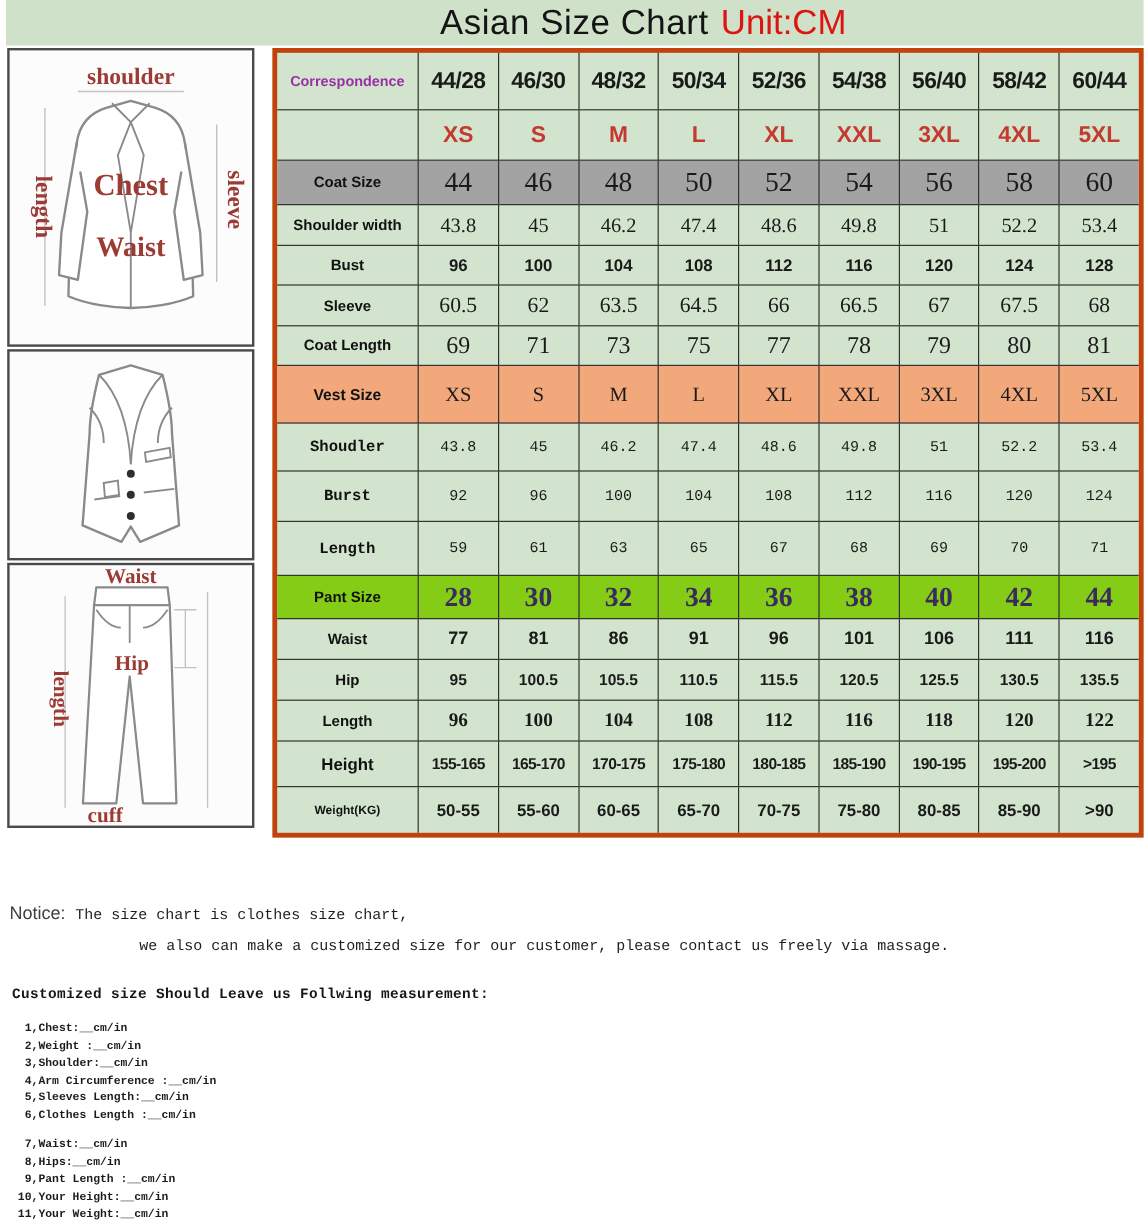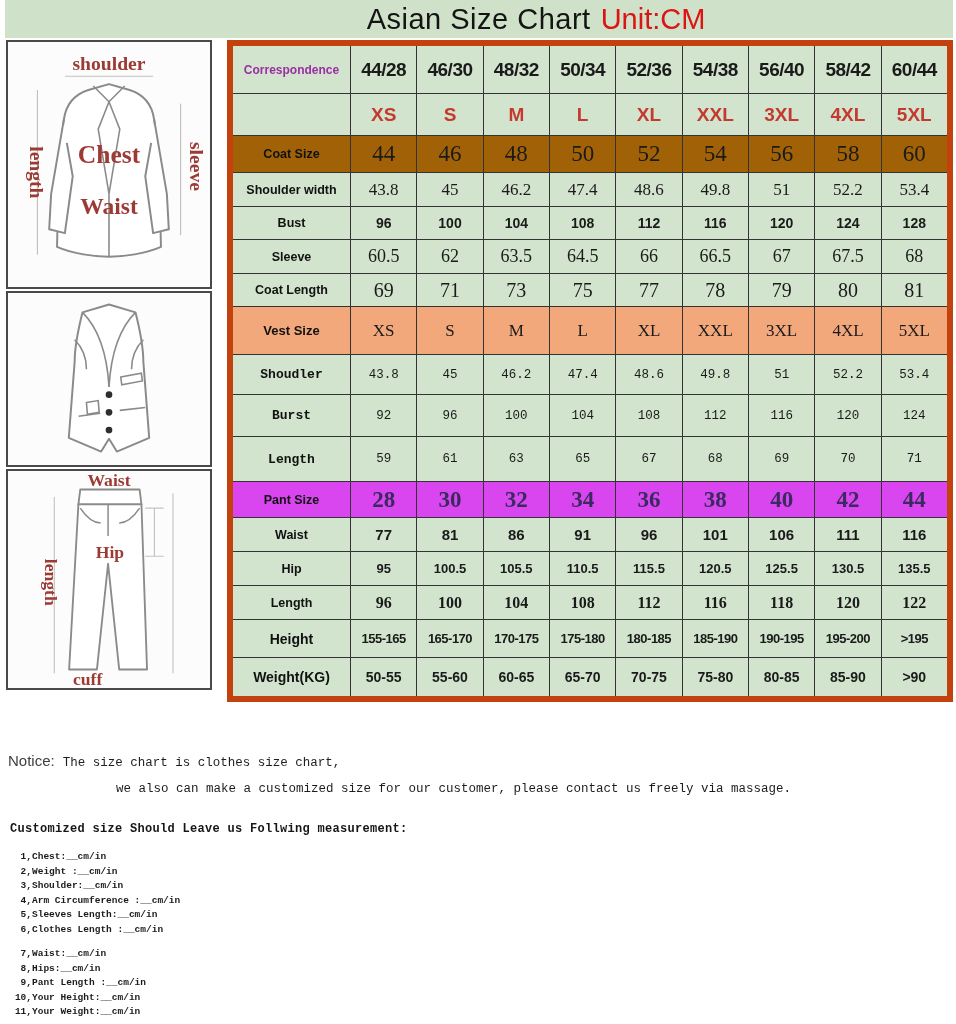--- a/index.html
+++ b/index.html
@@ -21,69 +21,69 @@
   .panel-vest{top:291px;height:176px;}
   .panel-pants{top:469px;height:221px;}
   .panel svg{display:block;}
   .diag-label{font-family:"Liberation Serif",serif;font-weight:bold;fill:#9c3a34;}
   .sketch{stroke:#8a8a8a;stroke-width:2;fill:#ffffff;stroke-linejoin:round;}
   .sketch-line{stroke:#8a8a8a;stroke-width:1.6;fill:none;}
   .guide{stroke:#c2c2c2;stroke-width:1.2;fill:none;}
 
   
   .size-table{position:absolute;left:227px;top:40px;width:726px;
-              background:#d2e4cd;border:6px solid #c2410c;box-sizing:border-box;}
+              background:#d2e4cd;border:4px solid #c2410c;box-sizing:border-box;}
   .t-row{display:flex;}
   .t-label{flex:0 0 118px;width:118px;display:flex;align-items:center;justify-content:center;
            border-right:1px solid #333;border-bottom:1px solid #333;box-sizing:border-box;
            font:700 12.5px "Liberation Sans",sans-serif;color:#111;text-align:center;}
   .t-cell{flex:1;display:flex;align-items:center;justify-content:center;
           border-right:1px solid #333;border-bottom:1px solid #333;box-sizing:border-box;color:#1a1a1a;}
   .t-cell:last-child{border-right:none;}
   .t-row:last-child .t-cell,.t-row:last-child .t-label{border-bottom:none;}
 
   .t-row:nth-child(1){height:48px}
   .t-row:nth-child(1) .t-cell{font:700 19px "Liberation Sans",sans-serif;letter-spacing:-0.5px}
   .t-row:nth-child(1) .t-label{color:#9a2fa5;font-size:12px}
   .t-row:nth-child(2){height:42px}
   .t-row:nth-child(2) .t-cell{font:700 19px "Liberation Sans",sans-serif;color:#c43a30}
-  .t-row:nth-child(3){height:37px;background:#a16207}
+  .t-row:nth-child(3){height:37px;background:#a3a3a3}
   .t-row:nth-child(3) .t-cell{font:400 23px "Liberation Serif",serif}
   .t-row:nth-child(4){height:34px}
   .t-row:nth-child(4) .t-cell{font:400 17px "Liberation Serif",serif}
   .t-row:nth-child(5){height:33px}
   .t-row:nth-child(5) .t-cell{font:700 14px "Liberation Sans",sans-serif}
   .t-row:nth-child(6){height:34px}
   .t-row:nth-child(6) .t-cell{font:400 18px "Liberation Serif",serif}
   .t-row:nth-child(7){height:33px}
   .t-row:nth-child(7) .t-cell{font:400 20px "Liberation Serif",serif}
   .t-row:nth-child(8){height:48px;background:#f2a87b}
   .t-row:nth-child(8) .t-cell{font:400 17px "Liberation Serif",serif}
   .t-row:nth-child(8) .t-label{font-size:13px}
   .t-row:nth-child(9){height:40px}
   .t-row:nth-child(10){height:42px}
   .t-row:nth-child(11){height:45px}
   .t-row:nth-child(9) .t-cell,.t-row:nth-child(10) .t-cell,.t-row:nth-child(11) .t-cell{
       font:400 12.5px "Liberation Mono",monospace}
   .t-row:nth-child(9) .t-label,.t-row:nth-child(10) .t-label,.t-row:nth-child(11) .t-label{
       font:700 13px "Liberation Mono",monospace}
-  .t-row:nth-child(12){height:36px;background:#d946ef}
+  .t-row:nth-child(12){height:36px;background:#84cc16}
   .t-row:nth-child(12) .t-cell{font:700 23px "Liberation Serif",serif;color:#3a2a60}
   .t-row:nth-child(13){height:34px}
   .t-row:nth-child(13) .t-cell{font:700 15px "Liberation Sans",sans-serif}
   .t-row:nth-child(14){height:34px}
   .t-row:nth-child(14) .t-cell{font:700 13px "Liberation Sans",sans-serif}
   .t-row:nth-child(15){height:34px}
   .t-row:nth-child(15) .t-cell{font:700 16px "Liberation Serif",serif}
   .t-row:nth-child(16){height:38px}
   .t-row:nth-child(16) .t-cell{font:700 13px "Liberation Sans",sans-serif;letter-spacing:-0.5px}
   .t-row:nth-child(16) .t-label{font-size:14px}
   .t-row:nth-child(17){height:38px}
   .t-row:nth-child(17) .t-cell{font:700 14px "Liberation Sans",sans-serif}
-  .t-row:nth-child(17) .t-label{font-size:14px}
+  .t-row:nth-child(17) .t-label{font-size:10px}
 
   
   .clothes-size{position:absolute;top:698px;left:0;width:956px;text-align:center;
                 padding-left:145px;box-sizing:border-box;
                 font-size:29px;letter-spacing:2.5px;color:#141414;}
   .notice{position:absolute;top:744px;left:8px;width:900px;}
   .notice-line1{display:flex;align-items:baseline;}
   .notice-label{font:400 15px "Liberation Sans",sans-serif;color:#404040;margin-right:8px;}
   .mono{font:400 12.5px "Liberation Mono",monospace;color:#1d1d1d;margin-top:12px;}
   .notice-line2{margin-top:12px;margin-left:108px;}

